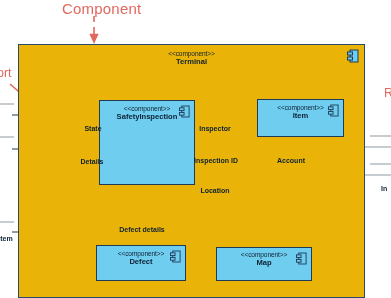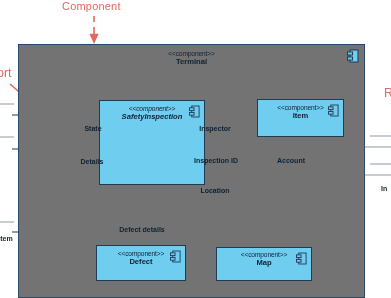--- a/index.html
+++ b/index.html
@@ -7,21 +7,21 @@
   body{width:391px;height:298px;overflow:hidden;
        font-family:"Liberation Sans","DejaVu Sans",sans-serif;}
   #stage{position:relative;width:391px;height:298px;background:#ffffff;}
 
   
   .anno{position:absolute;color:#e2685f;font-size:12px;font-weight:400;
         letter-spacing:.2px;white-space:nowrap;}
   .anno-partial{color:#e2685f;font-size:12px;white-space:nowrap;position:absolute;}
 
   
-  .big-comp{position:absolute;background:#737373;border:1.4px solid #2a4a6b;
+  .big-comp{position:absolute;background:#eab308;border:1.4px solid #2a4a6b;
             box-sizing:border-box;}
   .comp{position:absolute;background:#6fcdf0;border:1.2px solid #1f3b57;
         box-sizing:border-box;}
   .stereo{font-size:6.6px;color:#123;letter-spacing:-.1px;text-align:center;
           display:block;line-height:1.1;}
   .cname{font-size:7.6px;color:#0d2233;font-weight:bold;text-align:center;
          display:block;line-height:1.2;}
   .hdr{position:absolute;left:0;right:0;text-align:center;}
 
   
@@ -112,42 +112,42 @@
 
       <line x1="94" y1="16" x2="94" y2="22"></line>
       <line x1="94" y1="27" x2="94" y2="36"></line>
       <polygon points="94,42 90.6,34.5 97.4,34.5"></polygon>
 
       <line x1="10" y1="84" x2="26" y2="98"></line>
       <polygon points="31,103 22.5,100.5 27.8,94.5"></polygon>
     </g>
   </svg>
 
-  <div class="anno" style="left:62px;top:0px;font-size:11px;text-align:right;">Component</div>
+  <div class="anno" style="left:62px;top:0px;font-size:15px;text-align:right;">Component</div>
 
   <div class="anno-partial" style="left:-3px;top:66px;font-size:12.5px;">ort</div>
 
   <div class="anno-partial" style="left:384px;top:86px;font-size:12.5px;">R</div>
 
   <div class="big-comp" style="left:18px;top:44px;width:347px;height:254px;">
     <div class="hdr" style="top:5px;">
       <span class="stereo">&lt;&lt;component&gt;&gt;</span>
       <span class="cname">Terminal</span>
     </div>
 
     <span class="compicon" style="right:5px;top:4px;">
       <svg width="12" height="14" viewBox="0 0 12 14" xmlns="http://www.w3.org/2000/svg">
         <rect x="3" y="1" width="8" height="12" fill="#6fcdf0" stroke="#1f3b57" stroke-width="1"></rect>
         <rect x="0.5" y="3" width="5" height="3" fill="#6fcdf0" stroke="#1f3b57" stroke-width="1"></rect>
         <rect x="0.5" y="8" width="5" height="3" fill="#6fcdf0" stroke="#1f3b57" stroke-width="1"></rect>
       </svg>
     </span>
   </div>
 
-  <div class="comp" style="left:99px;top:100px;width:106px;height:85px;font-style:italic;">
+  <div class="comp" style="left:99px;top:100px;width:96px;height:85px;">
     <div class="hdr" style="top:4px;">
       <span class="stereo">&lt;&lt;component&gt;&gt;</span>
       <span class="cname">SafetyInspection</span>
     </div>
     <span class="compicon" style="right:4px;top:3px;">
       <svg width="11" height="13" viewBox="0 0 12 14" xmlns="http://www.w3.org/2000/svg">
         <rect x="3" y="1" width="8" height="12" fill="#6fcdf0" stroke="#1f3b57" stroke-width="1"></rect>
         <rect x="0.5" y="3" width="5" height="3" fill="#6fcdf0" stroke="#1f3b57" stroke-width="1"></rect>
         <rect x="0.5" y="8" width="5" height="3" fill="#6fcdf0" stroke="#1f3b57" stroke-width="1"></rect>
       </svg>

